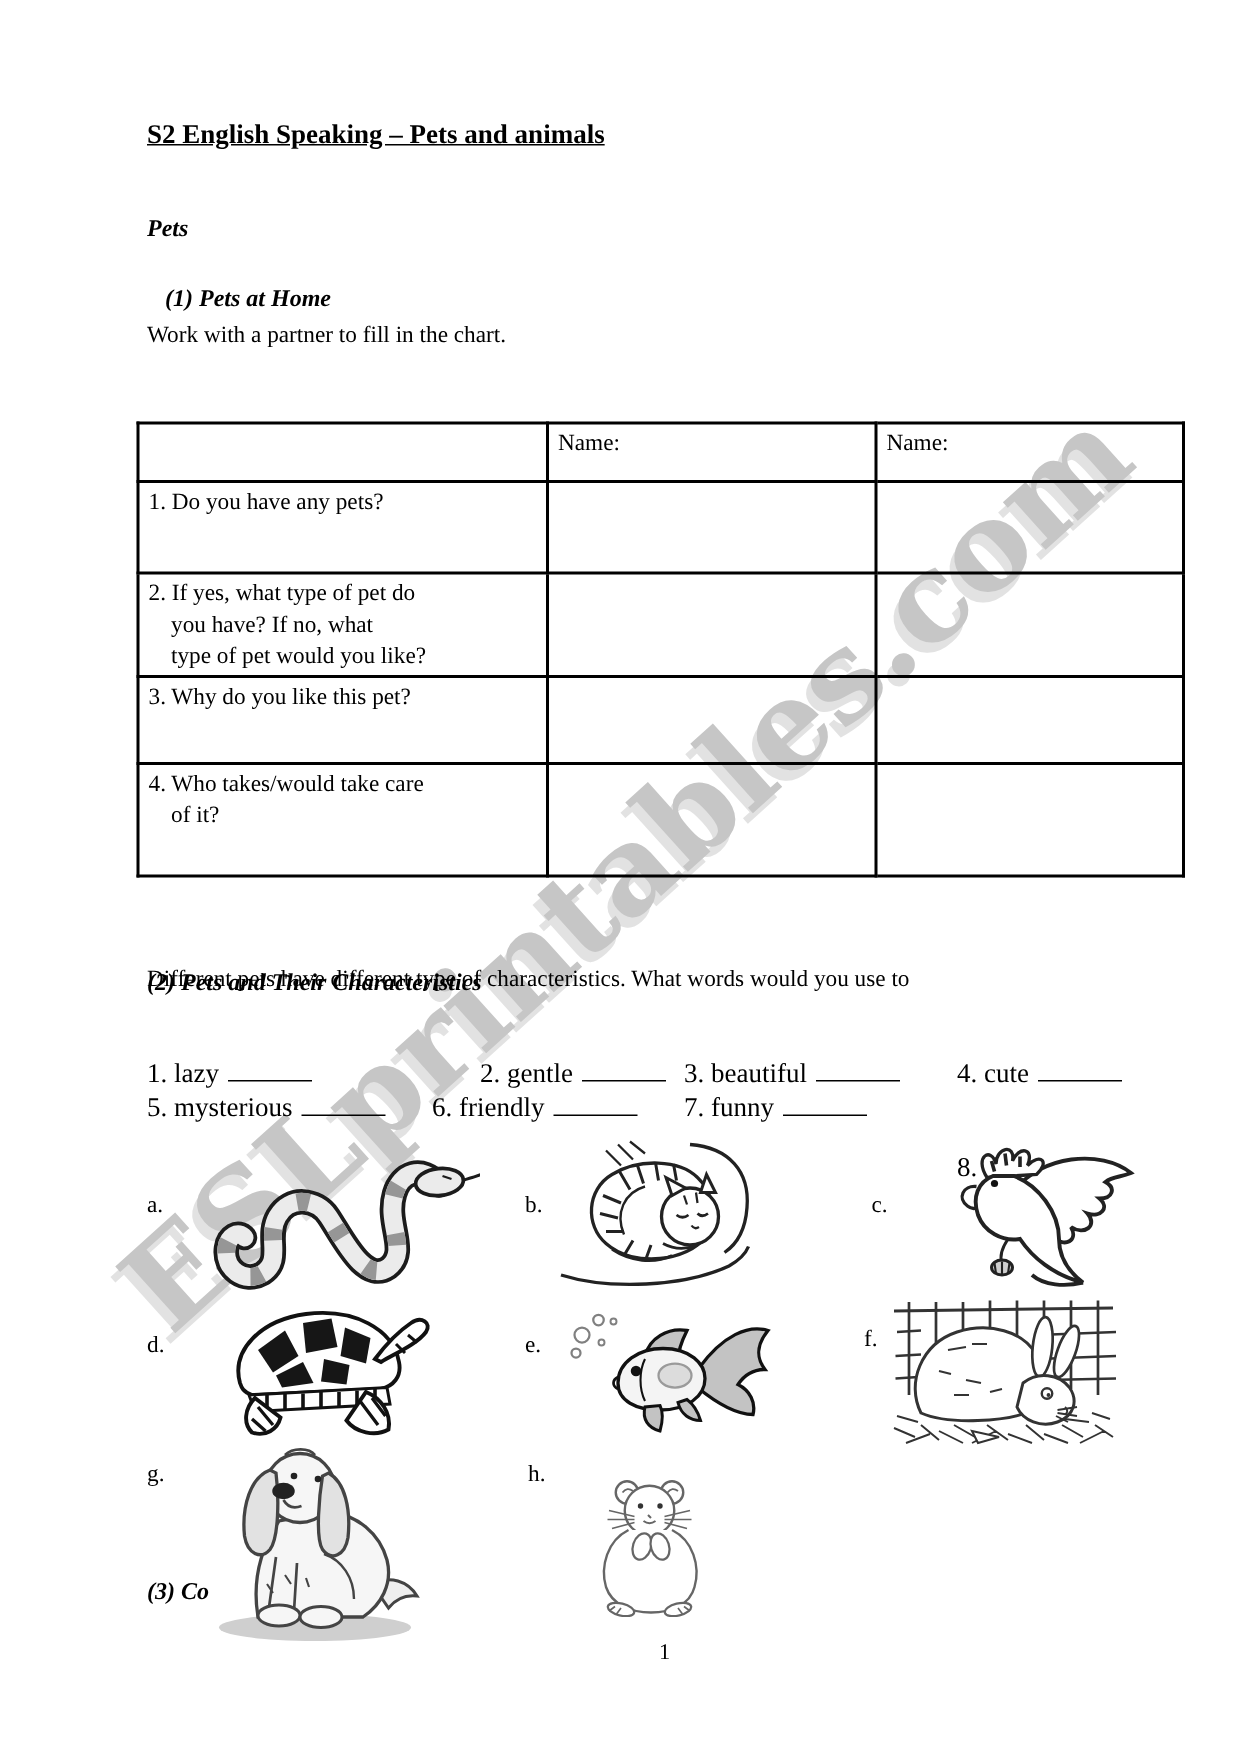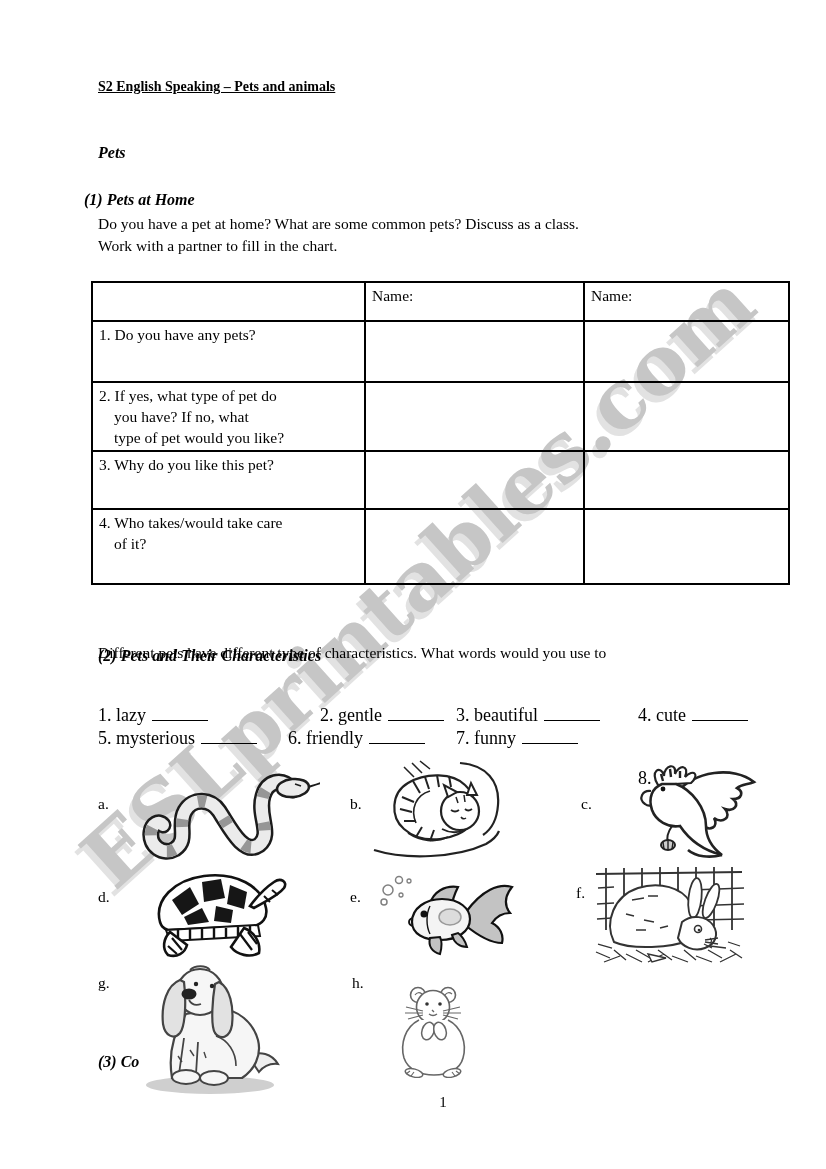--- a/index.html
+++ b/index.html
@@ -10,21 +10,21 @@
   .abs{position:absolute;z-index:2;}
   
   .watermark{
     position:absolute;left:418px;top:580px;z-index:1;
     transform:translate(-50%,-50%) rotate(-42deg);
     font-family:"DejaVu Serif", serif;font-weight:900;
     font-size:82px;letter-spacing:0px;color:#c6c6c6;
     text-shadow:-7px 3px 0 #e2e2e2;
     white-space:nowrap;user-select:none;
   }
-  .doc-title{left:98px;top:79px;font-size:14px;font-weight:bold;text-decoration:underline;}
+  .doc-title{left:98px;top:79px;font-size:18px;font-weight:bold;text-decoration:underline;}
   .h-italic{font-size:16px;font-weight:bold;font-style:italic;}
   .bodytext{font-size:15.5px;line-height:22px;}
   .bodytext span{display:block;}
   
   table.chart{
     position:absolute;left:91px;top:281px;z-index:2;
     border-collapse:collapse;table-layout:fixed;width:697px;
   }
   table.chart td{
     border:2px solid #000;vertical-align:top;
@@ -45,24 +45,23 @@
 <body>
 
 <div class="page">
 
   <div class="watermark">ESLprintables.com</div>
 
   <div class="abs doc-title">S2 English Speaking – Pets and animals</div>
 
   <div class="abs h-italic" style="left:98px;top:144px;">Pets</div>
 
-  <div class="abs h-italic" style="left:84px;top:191px;font-family:Liberation Serif, serif;">(1) Pets at Home</div>
+  <div class="abs h-italic" style="left:110px;top:191px;font-family:Liberation Serif, serif;">(1) Pets at Home</div>
 
   <div class="abs bodytext" style="left:98px;top:213px;">
-    <span>Do you have a pet at home? What are some common pets? Discuss as a class.</span>
     <span>Work with a partner to fill in the chart.</span>
   </div>
 
   <table class="chart">
     <colgroup>
         <col style="width:273px">
         <col style="width:219px">
         <col style="width:205px">
       </colgroup>
     <tbody>

